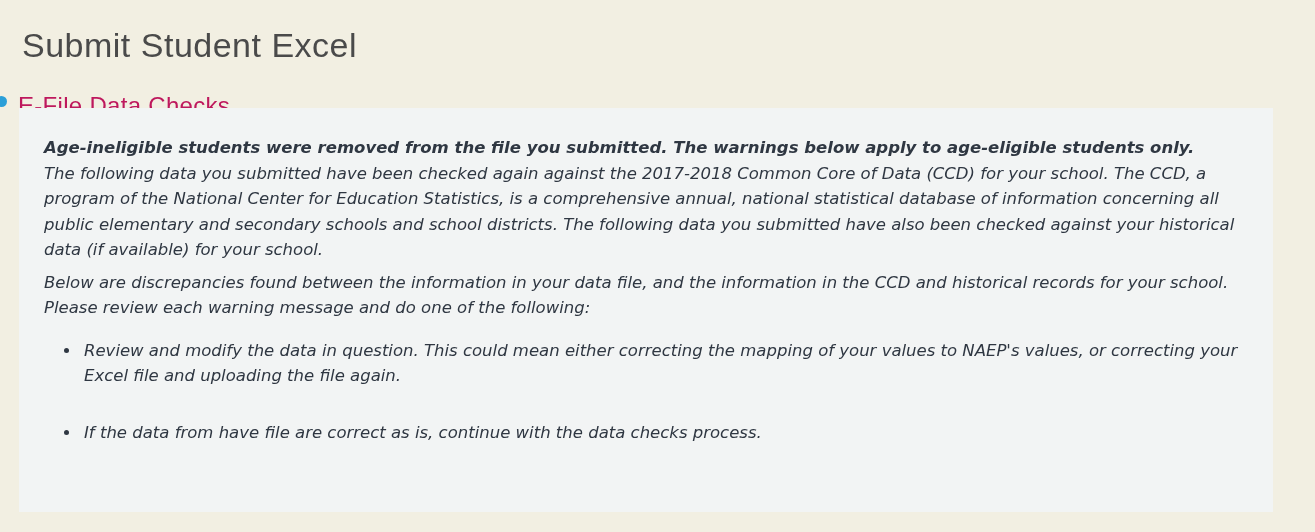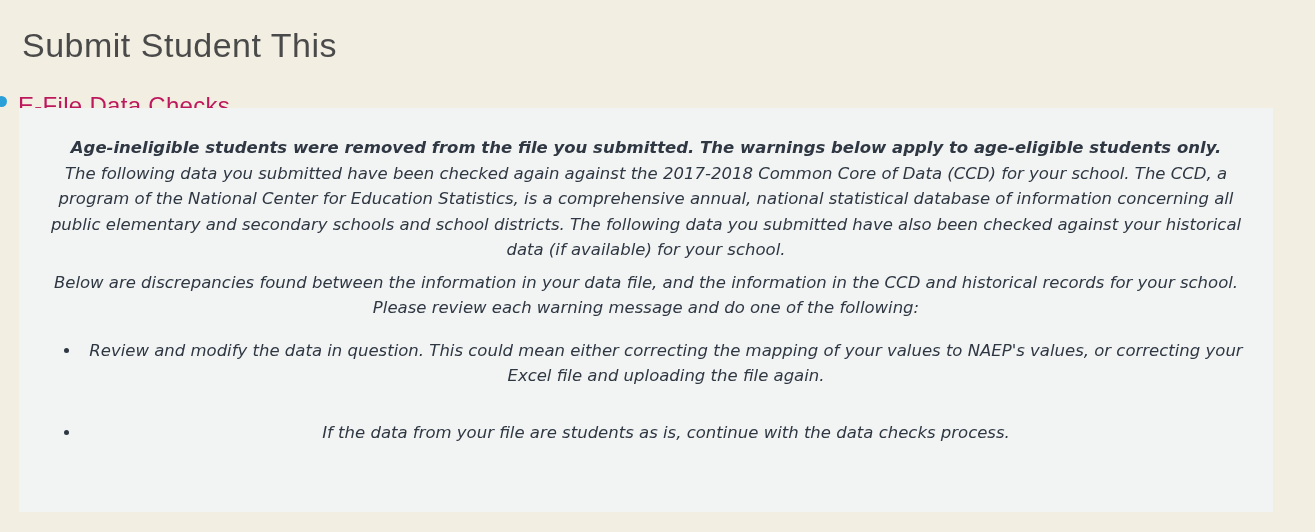--- a/index.html
+++ b/index.html
@@ -51,21 +51,20 @@
     top: 108px;
     width: 1254px;
     height: 404px;
     box-sizing: border-box;
     background: #f2f4f4;
     padding: 27px 25px 0 25px;
     font-style: italic;
     font-size: 16.5px;
     line-height: 25.5px;
     color: #2f3742;
-    text-align: center;
   }
   .bold-intro {
     font-weight: bold;
   }
   .para {
     margin: 0;
   }
   .para-gap {
     margin-top: 7px;
   }
@@ -76,32 +75,32 @@
   ul.notice-list li {
     padding-left: 3px;
   }
   ul.notice-list li + li {
     margin-top: 31px;
   }
 </style>
 </head>
 <body>
 
-<h1 class="page-title">Submit Student This</h1>
+<h1 class="page-title">Submit Student Excel</h1>
 
 <h2 class="section-heading">E-File Data Checks</h2>
 
 <span class="edge-marker"></span>
 
 <div class="notice-panel">
 
   <p class="para bold-intro">Age-ineligible students were removed from the file you submitted. The warnings below apply to age-eligible students only.</p>
 
   <p class="para">The following data you submitted have been checked again against the 2017-2018 Common Core of Data (CCD) for your school. The CCD, a program of the National Center for Education Statistics, is a comprehensive annual, national statistical database of information concerning all public elementary and secondary schools and school districts. The following data you submitted have also been checked against your historical data (if available) for your school.</p>
 
   <p class="para para-gap">Below are discrepancies found between the information in your data file, and the information in the CCD and historical records for your school. Please review each warning message and do one of the following:</p>
 
   <ul class="notice-list">
     <li>Review and modify the data in question. This could mean either correcting the mapping of your values to NAEP's values, or correcting your Excel file and uploading the file again.</li>
-    <li>If the data from your file are students as is, continue with the data checks process.</li>
+    <li>If the data from have file are correct as is, continue with the data checks process.</li>
   </ul>
 
 </div>
 
 </body></html>

